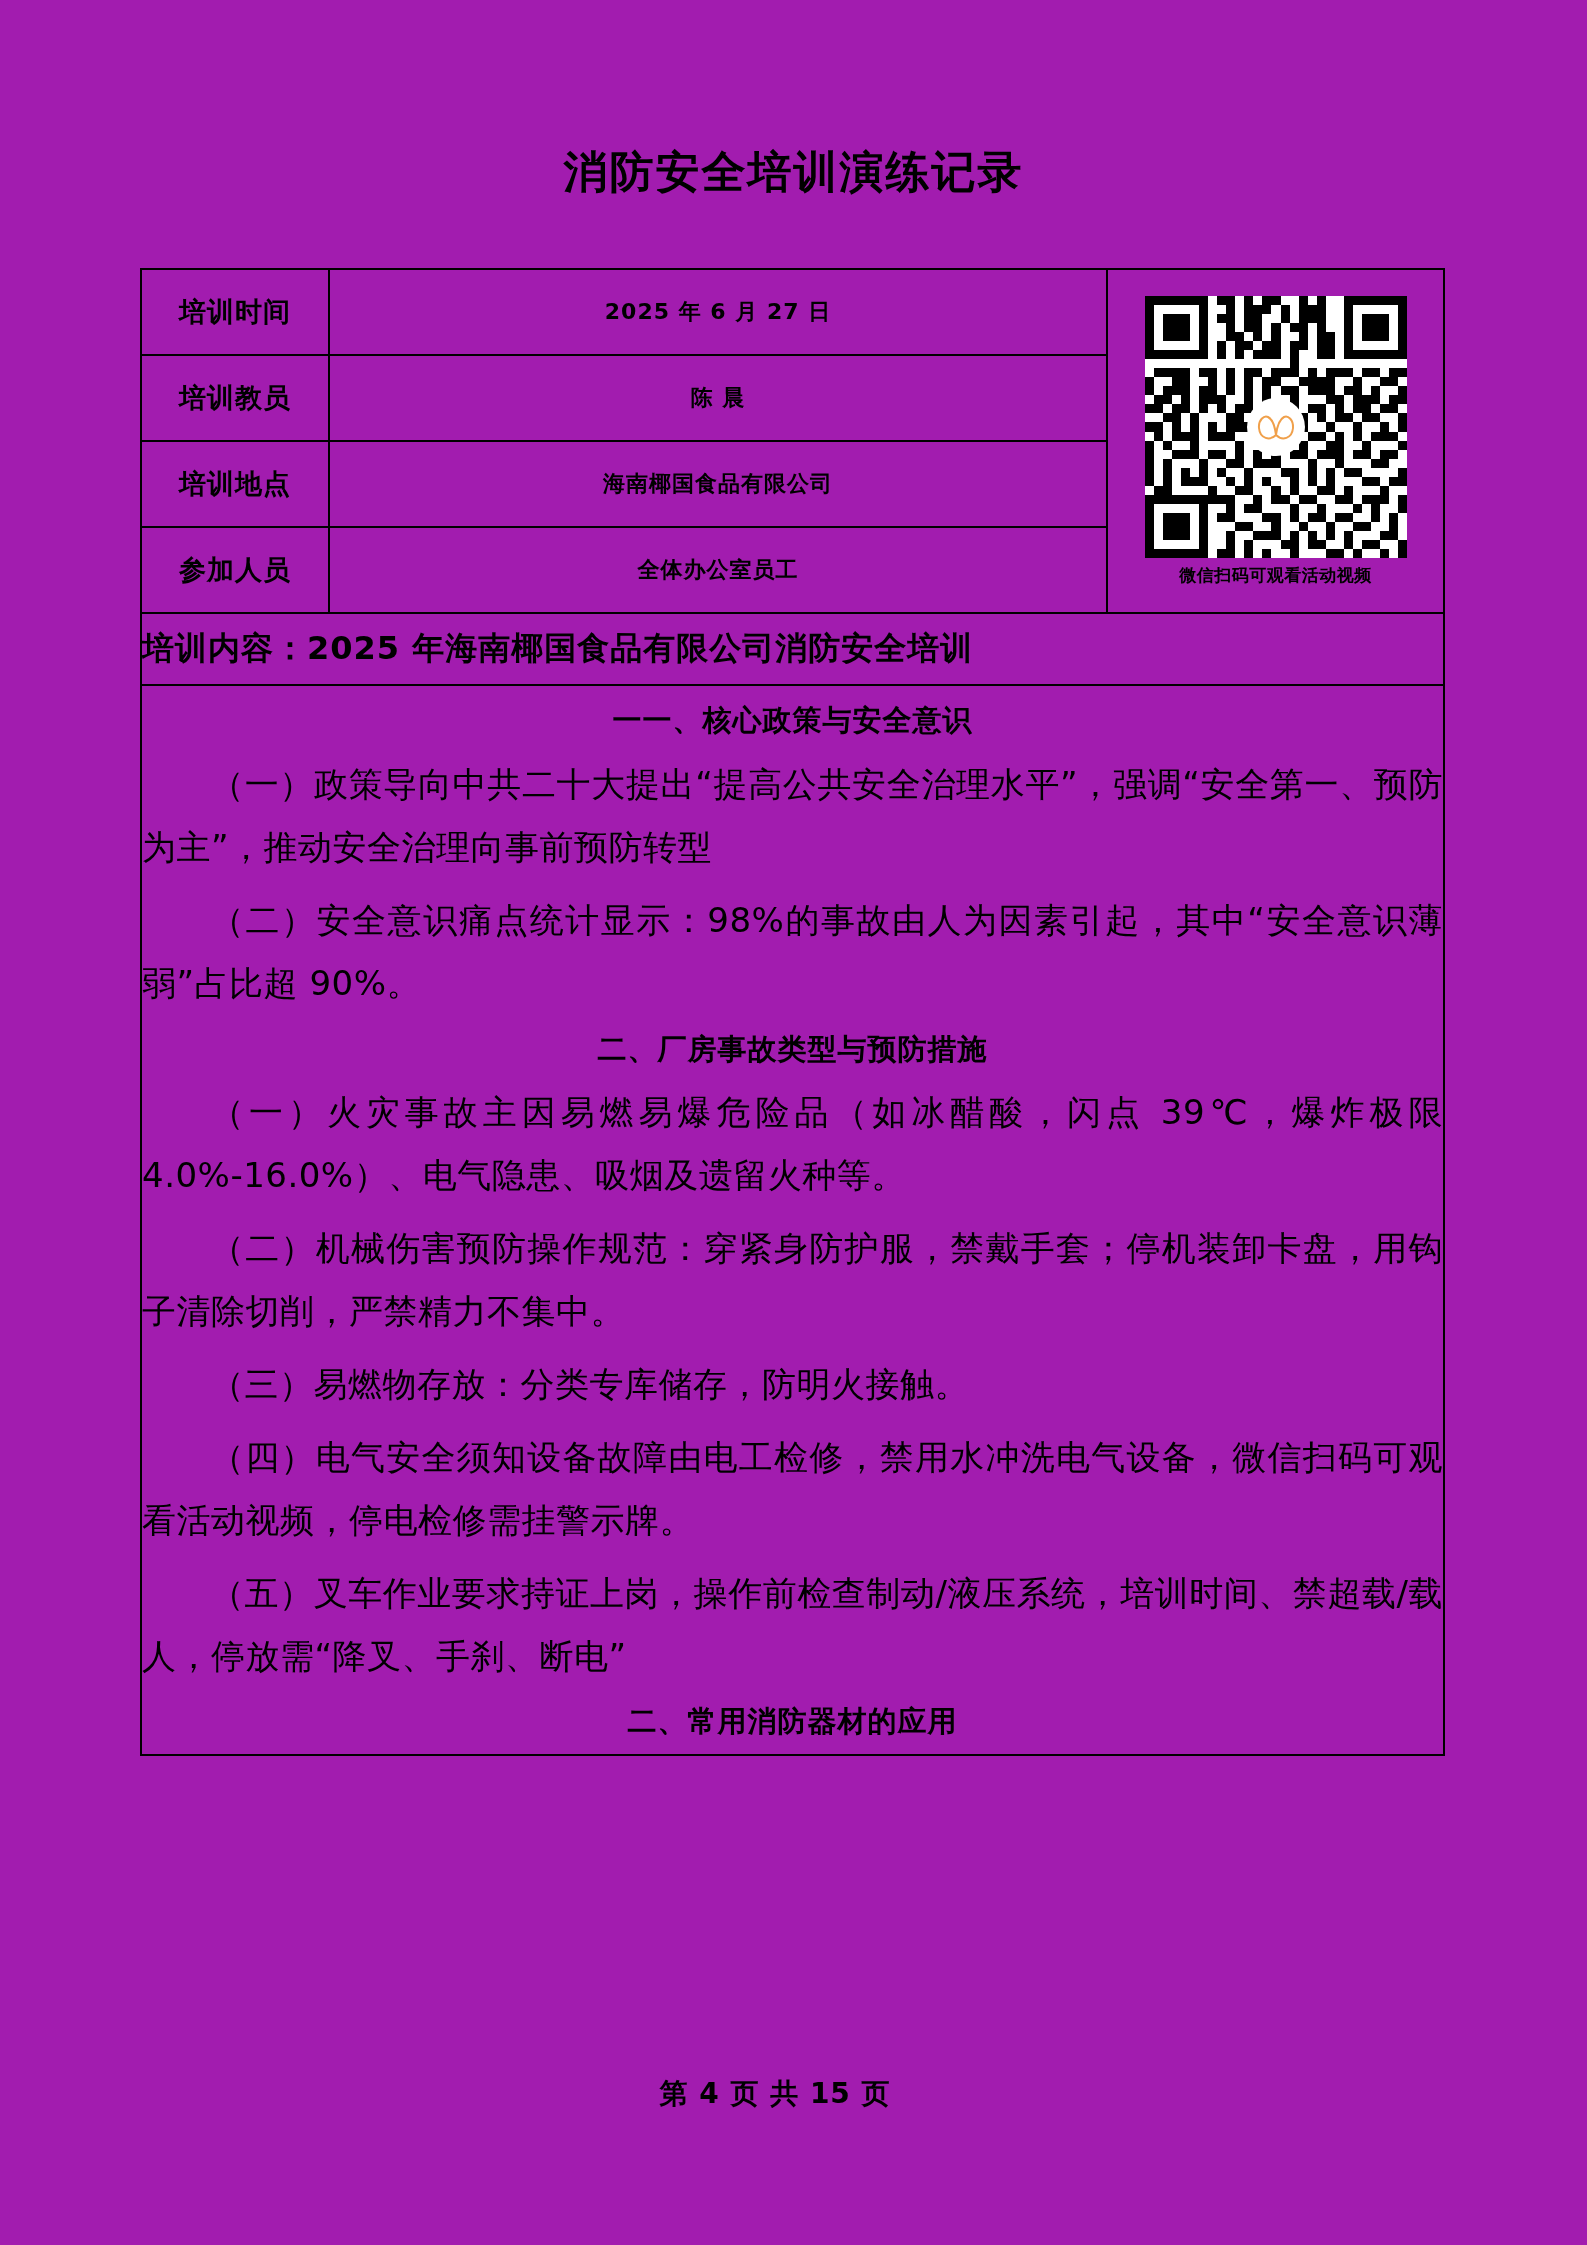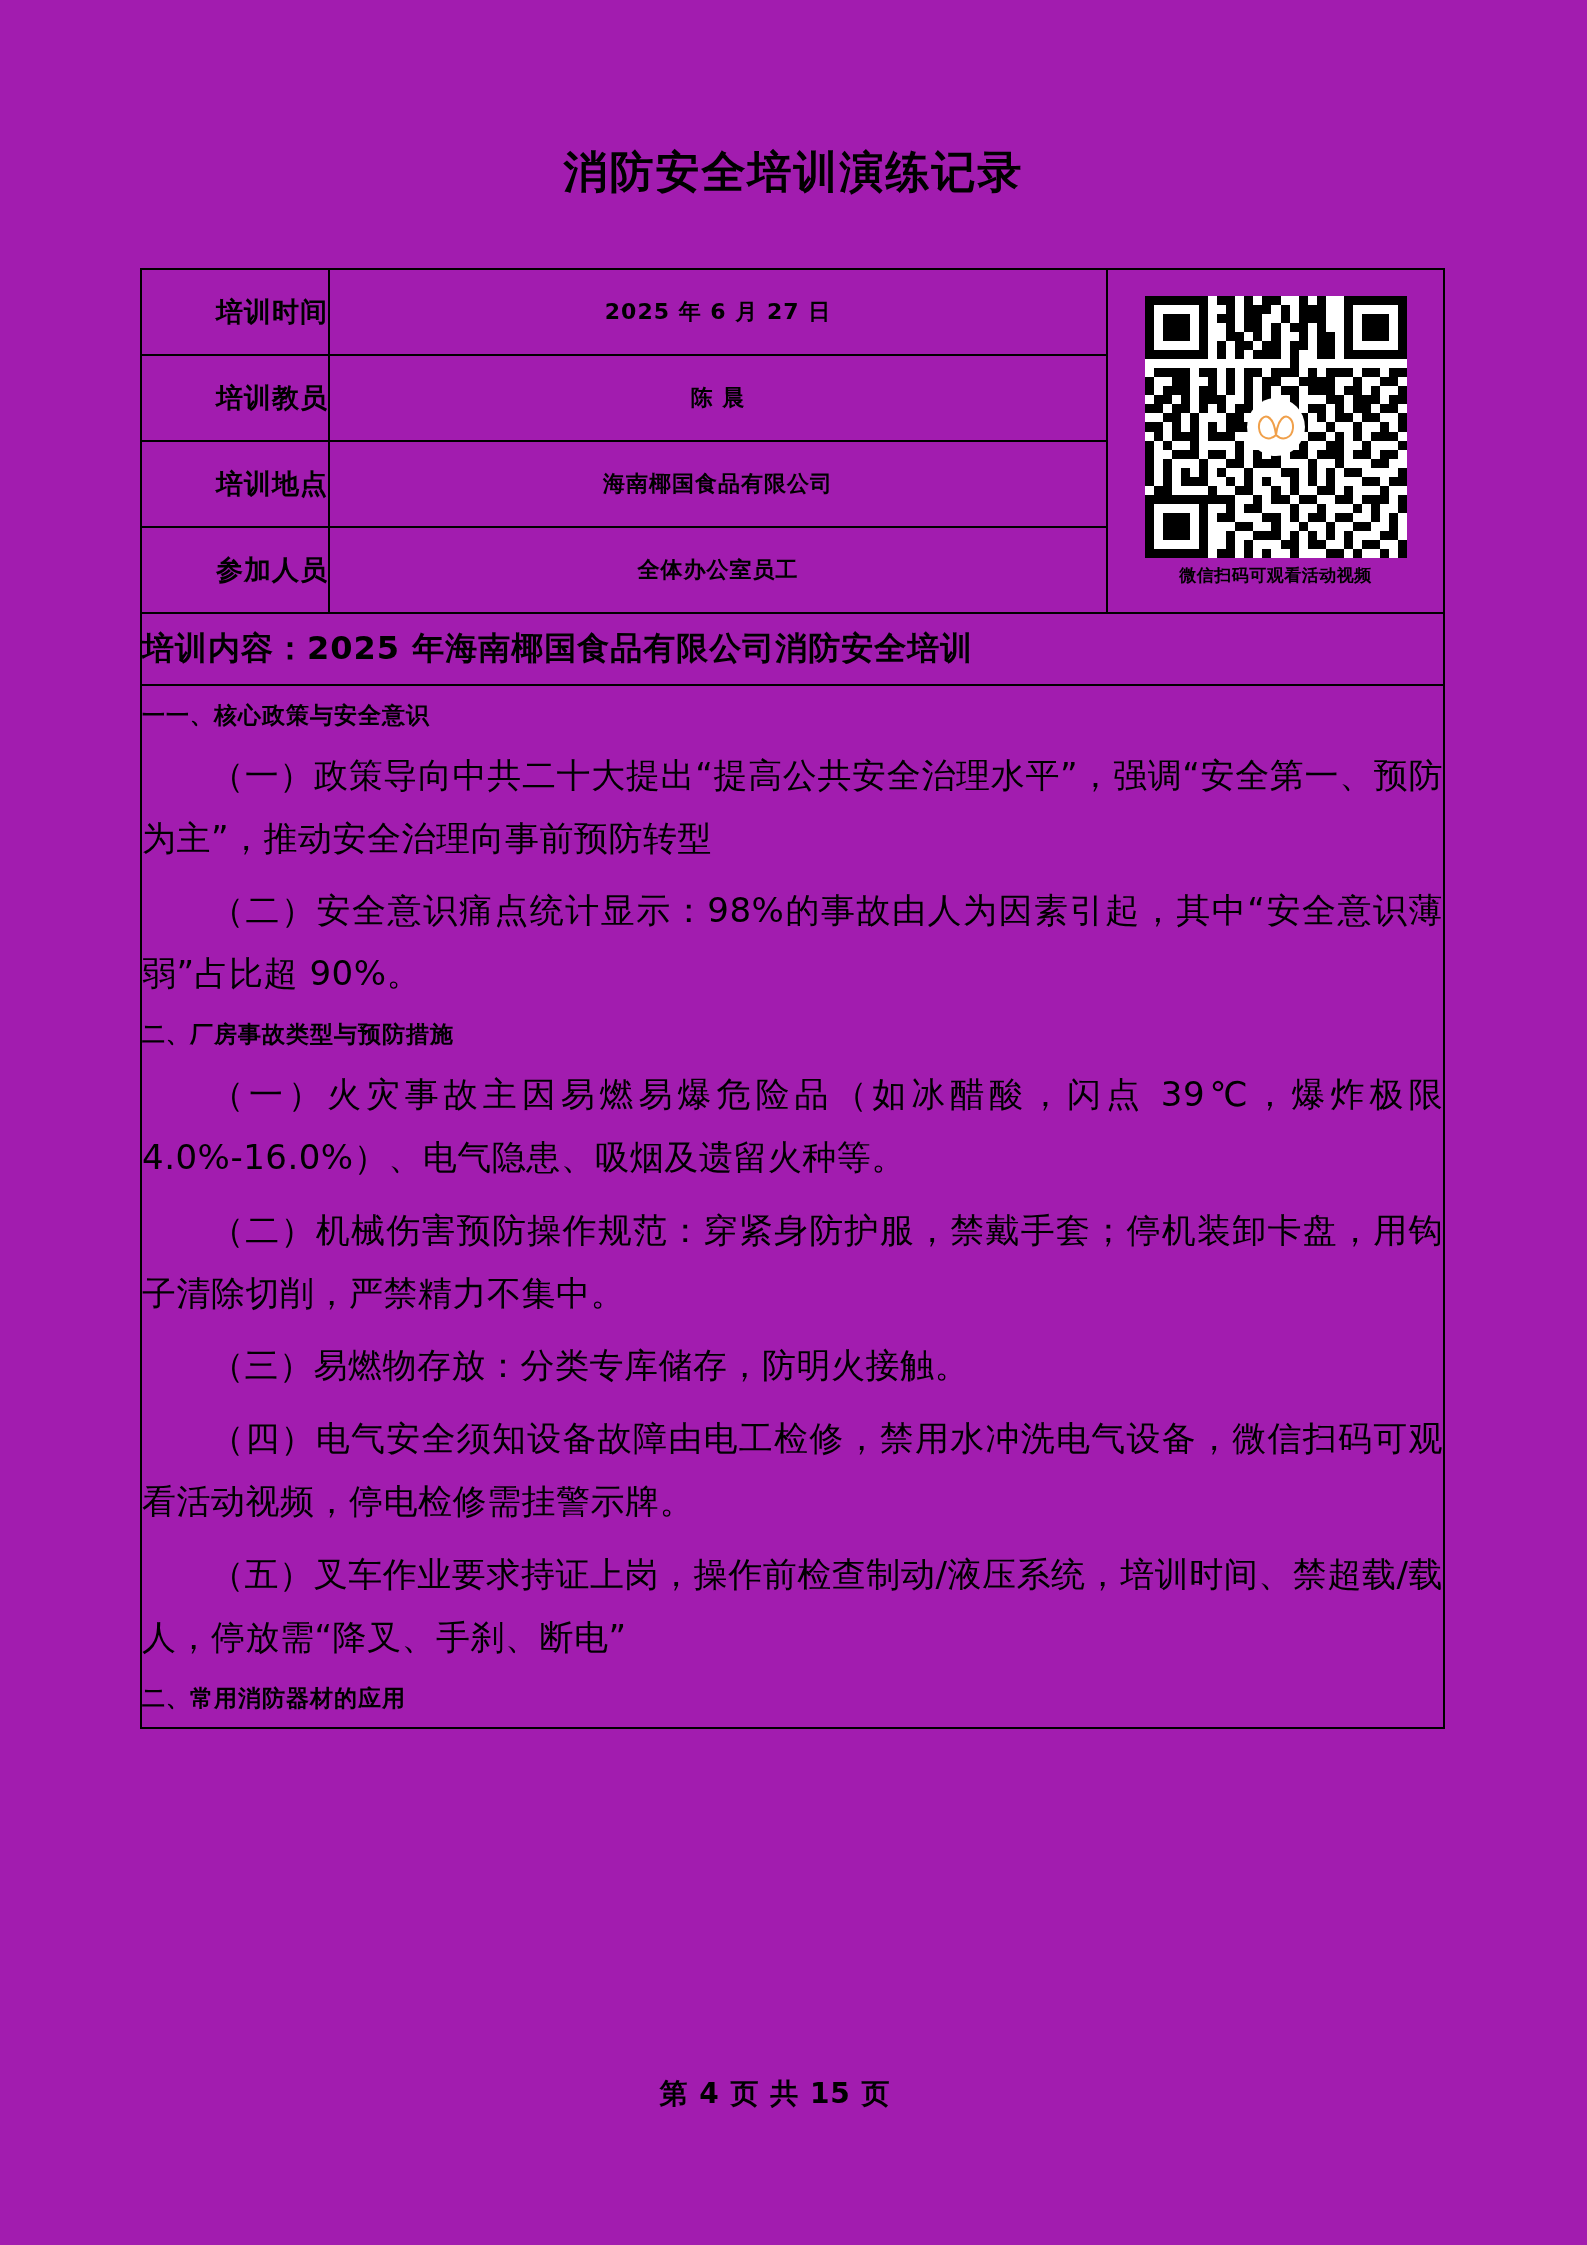--- a/index.html
+++ b/index.html
@@ -45,21 +45,21 @@
     table-layout: fixed;
   }
   .main-table td {
     border: 2px solid #000000;
     padding: 0;
     vertical-align: middle;
   }
 
   .cell-label {
     width: 186px;
-    text-align: right;
+    text-align: center;
     font-size: 27px;
     font-weight: bold;
     height: 84px;
     letter-spacing: 1px;
     margin-left: 8px;
   }
   .cell-value {
     text-align: center;
     font-size: 22px;
     font-weight: bold;
@@ -112,25 +112,26 @@
     height: 70px;
     letter-spacing: 1px;
   }
 
   .body-cell {
     padding: 14px 30px 24px 30px;
     vertical-align: top;
   }
 
   .sec-head {
-    font-size: 23px;
+    font-size: 29px;
     font-weight: bold;
     line-height: 1.55;
     margin: 12px 0 10px 0;
     letter-spacing: 1px;
+    text-align: center;
   }
   .para {
     font-size: 34px;
     line-height: 1.85;
     text-indent: 2em;
     margin: 10px 0;
     text-align: justify;
     letter-spacing: 0.5px;
   }
 

